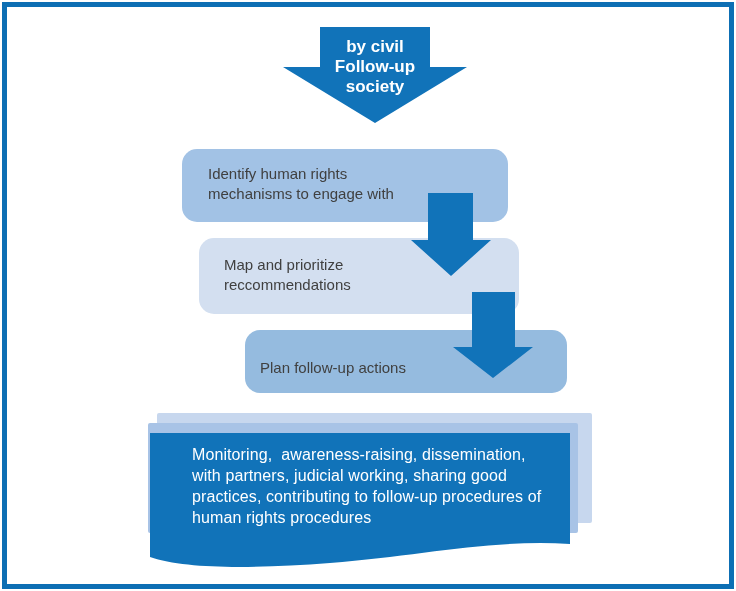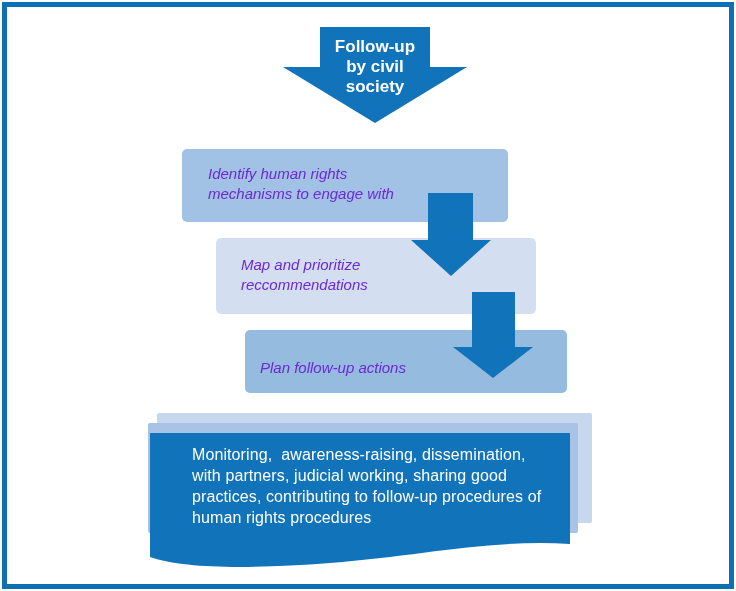--- a/index.html
+++ b/index.html
@@ -4,26 +4,26 @@
 <style>
   html,body{margin:0;padding:0;background:#ffffff;}
   .stage{
     position:relative;width:736px;height:591px;background:#ffffff;overflow:hidden;
     font-family:"Liberation Sans", sans-serif;
   }
   .frame{
     position:absolute;inset:2px;border:5px solid #0d6fb4;pointer-events:none;
   }
   .stepbox{
-    position:absolute;border-radius:5px;box-sizing:border-box;
-    color:#6d28d9;font-size:15px;line-height:20px;font-style:italic;
+    position:absolute;border-radius:15px;box-sizing:border-box;
+    color:#404040;font-size:15px;line-height:20px;
   }
   .stepbox .ln{white-space:pre;}
   .box-identify{left:182px;top:149px;width:326px;height:73px;background:#a2c2e5;padding:15px 0 0 26px;}
-  .box-map{left:216px;top:238px;width:320px;height:76px;background:#d3dff0;padding:17px 0 0 25px;}
+  .box-map{left:199px;top:238px;width:320px;height:76px;background:#d3dff0;padding:17px 0 0 25px;}
   .box-plan{left:245px;top:330px;width:322px;height:63px;background:#95bbdf;padding:28px 3px 0 15px;}
   .layer{position:absolute;border-radius:2px;}
   .layer-back{left:157px;top:413px;width:435px;height:110px;background:#c7d7ee;}
   .layer-mid{left:148px;top:423px;width:430px;height:110px;background:#a8c3e6;}
   svg.overlay{position:absolute;left:0;top:0;width:736px;height:591px;pointer-events:none;}
   .arrow-label{
     position:absolute;left:283px;top:37px;width:184px;text-align:center;
     color:#ffffff;font-weight:bold;font-size:17px;line-height:20px;
   }
   .arrow-label .ln{white-space:pre;}
@@ -58,22 +58,22 @@
   <div class="layer layer-mid"></div>
 
   <svg class="overlay" viewBox="0 0 736 591">
     <polygon points="320,27 430,27 430,67 467,67 375,123 283,67 320,67" fill="#1173b9"></polygon>
     <polygon points="428,193 473,193 473,240 491,240 451,276 411,240 428,240" fill="#1173b9"></polygon>
     <polygon points="472,292 515,292 515,347 533,347 493,378 453,347 472,347" fill="#1173b9"></polygon>
     <path d="M150,433 L570,433 L570,544 C490,539 420,556 330,563 C250,569 185,569 150,557 Z" fill="#1173b9"></path>
   </svg>
 
   <div class="arrow-label">
+    <div class="ln">by civil</div>
     <div class="ln">Follow-up</div>
-    <div class="ln">by civil</div>
     <div class="ln">society</div>
   </div>
 
   <div class="outcome-text">
     <div class="ln">Monitoring,  awareness-raising, dissemination,</div>
     <div class="ln">with partners, judicial working, sharing good</div>
     <div class="ln">practices, contributing to follow-up procedures of</div>
     <div class="ln">human rights procedures</div>
   </div>
 

